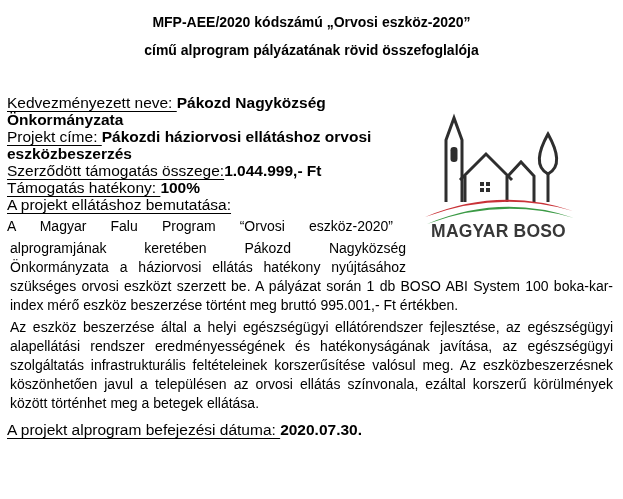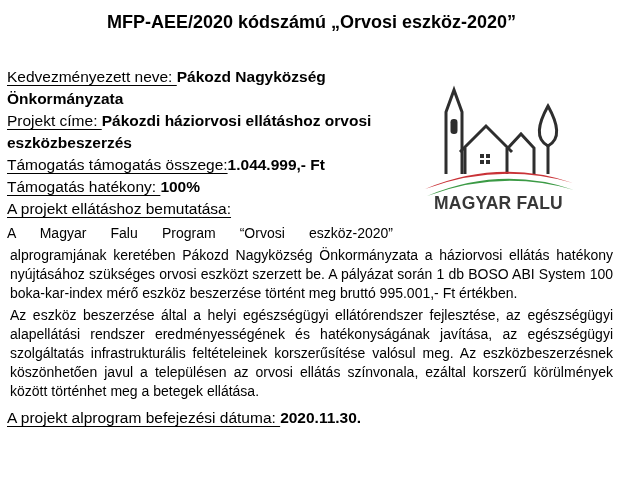--- a/index.html
+++ b/index.html
@@ -8,21 +8,21 @@
     font-family: "Liberation Sans", sans-serif;
     color: #000;
   }
   .page { width: 609px; height: 499px; padding: 0 7px; }
 
   
   .doc-title {
     margin-top: 8px;
     text-align: center;
     font-weight: bold;
-    font-size: 18px;
+    font-size: 14px;
     line-height: 28px;
   }
 
   
   .content { margin-top: 30px; }
 
   .logo-box {
     float: right;
     width: 210px;
     height: 172px;
@@ -37,21 +37,21 @@
   .logo-word {
     font-weight: bold;
     font-size: 17.5px;
     line-height: 15px;
     letter-spacing: 0.2px;
     color: var(--logo-dark, #383838);
     white-space: nowrap;
   }
 
   
-  .fact { margin: 0; font-size: 15.5px; line-height: 22px; }
+  .fact { margin: 0; font-size: 15.5px; line-height: 17px; }
   .fact .label { text-decoration: underline; text-underline-offset: 3px; }
   .fact .value { font-weight: bold; }
 
   
   .desc { margin-top: 4px; font-size: 14px; line-height: 19px; }
   .desc-intro {
     width: 386px;
     text-align: justify;
     text-align-last: justify;
   }
@@ -61,20 +61,21 @@
   .footer-facts { margin-top: 2px; }
   .footer-facts .fact { line-height: 27px; }
 </style>
 </head>
 <body>
 
 <div class="page">
 
   <div class="doc-title">
     <div>MFP-AEE/2020 kódszámú „Orvosi eszköz-2020”</div>
+    <div>című alprogram pályázatának rövid összefoglalója</div>
   </div>
 
   <div class="content">
 
     <div class="logo-box">
       <div class="logo-inner">
         <svg class="logo-art" viewBox="0 0 150 114" aria-hidden="true">
 
           <g fill="none" stroke="var(--logo-outline,#2e2e2e)" stroke-width="3">
             <path d="M22,92 L22,30 L30,8 L38,30 L38,92"></path>
@@ -98,34 +99,34 @@
           <g fill="var(--logo-outline,#2e2e2e)">
             <rect x="56" y="72" width="4" height="4"></rect>
               <rect x="62" y="72" width="4" height="4"></rect>
             <rect x="56" y="78" width="4" height="4"></rect>
               <rect x="62" y="78" width="4" height="4"></rect>
           </g>
 
           <path d="M1,107 Q75,80 149,101 Q75,76 1,107 Z" fill="var(--logo-red,#c93237)"></path>
           <path d="M3,114 Q77,87 150,108 Q77,83 3,114 Z" fill="var(--logo-green,#3b9a45)"></path>
         </svg>
-        <div class="logo-word">MAGYAR FALU</div>
+        <div class="logo-word">MAGYAR BOSO</div>
       </div>
     </div>
 
     <p class="fact"><span class="label">Kedvezményezett neve: </span><span class="value">Pákozd Nagyközség Önkormányzata</span></p>
     <p class="fact"><span class="label">Projekt címe: </span><span class="value">Pákozdi háziorvosi ellátáshoz orvosi eszközbeszerzés</span></p>
-    <p class="fact"><span class="label">Támogatás támogatás összege:</span><span class="value">1.044.999,- Ft</span></p>
+    <p class="fact"><span class="label">Szerződött támogatás összege:</span><span class="value">1.044.999,- Ft</span></p>
     <p class="fact"><span class="label">Támogatás hatékony: </span><span class="value">100%</span></p>
     <p class="fact"><span class="label">A projekt ellátáshoz bemutatása:</span><span class="value"></span></p>
 
     <div class="desc">
       <div class="desc-intro">A Magyar Falu Program “Orvosi eszköz-2020”</div>
       <p>alprogramjának keretében Pákozd Nagyközség Önkormányzata a háziorvosi ellátás hatékony nyújtásához szükséges orvosi eszközt szerzett be. A pályázat során 1 db BOSO ABI System 100 boka-kar-index mérő eszköz beszerzése történt meg bruttó 995.001,- Ft értékben.</p>
       <p>Az eszköz beszerzése által a helyi egészségügyi ellátórendszer fejlesztése, az egészségügyi alapellátási rendszer eredményességének és hatékonyságának javítása, az egészségügyi szolgáltatás infrastrukturális feltételeinek korszerűsítése valósul meg. Az eszközbeszerzésnek köszönhetően javul a településen az orvosi ellátás színvonala, ezáltal korszerű körülmények között történhet meg a betegek ellátása.</p>
     </div>
 
     <div class="footer-facts">
-      <p class="fact"><span class="label">A projekt alprogram befejezési dátuma: </span><span class="value">2020.11.30.</span></p>
+      <p class="fact"><span class="label">A projekt alprogram befejezési dátuma: </span><span class="value">2020.07.30.</span></p>
     </div>
 
   </div>
 </div>
 
 </body></html>

